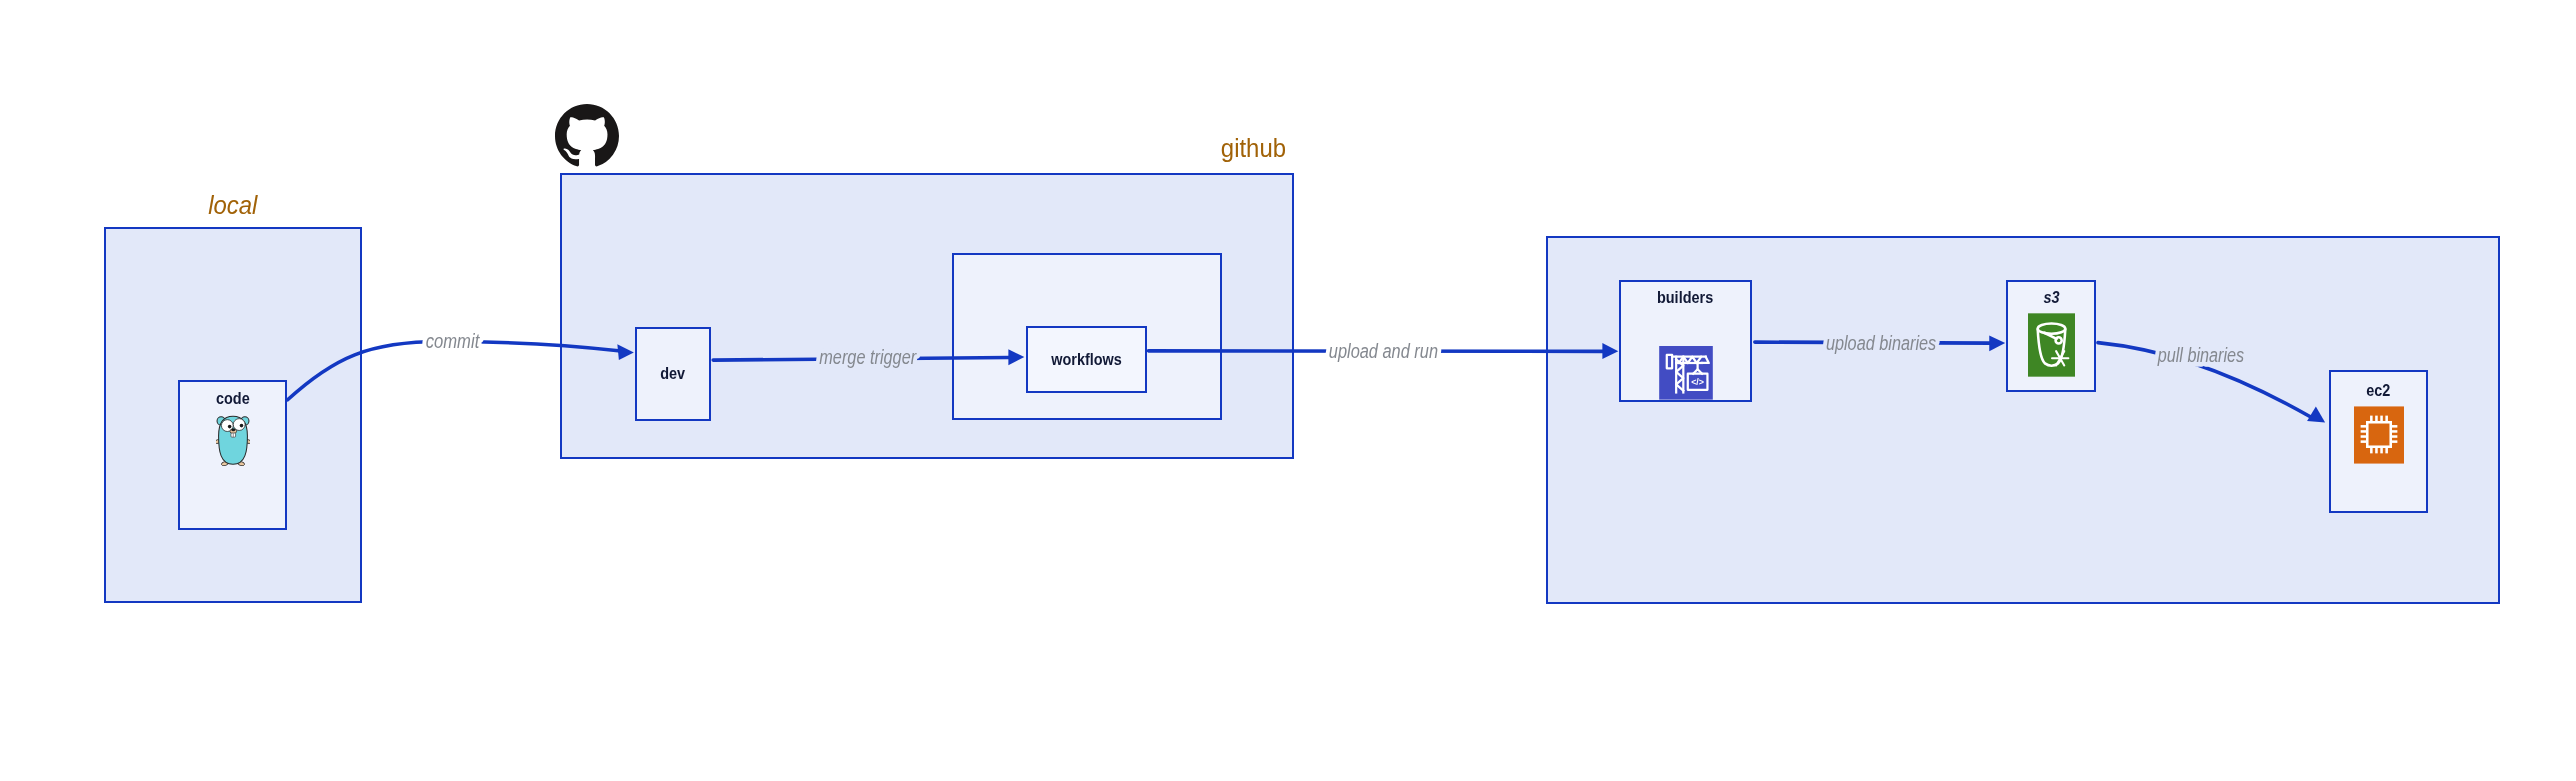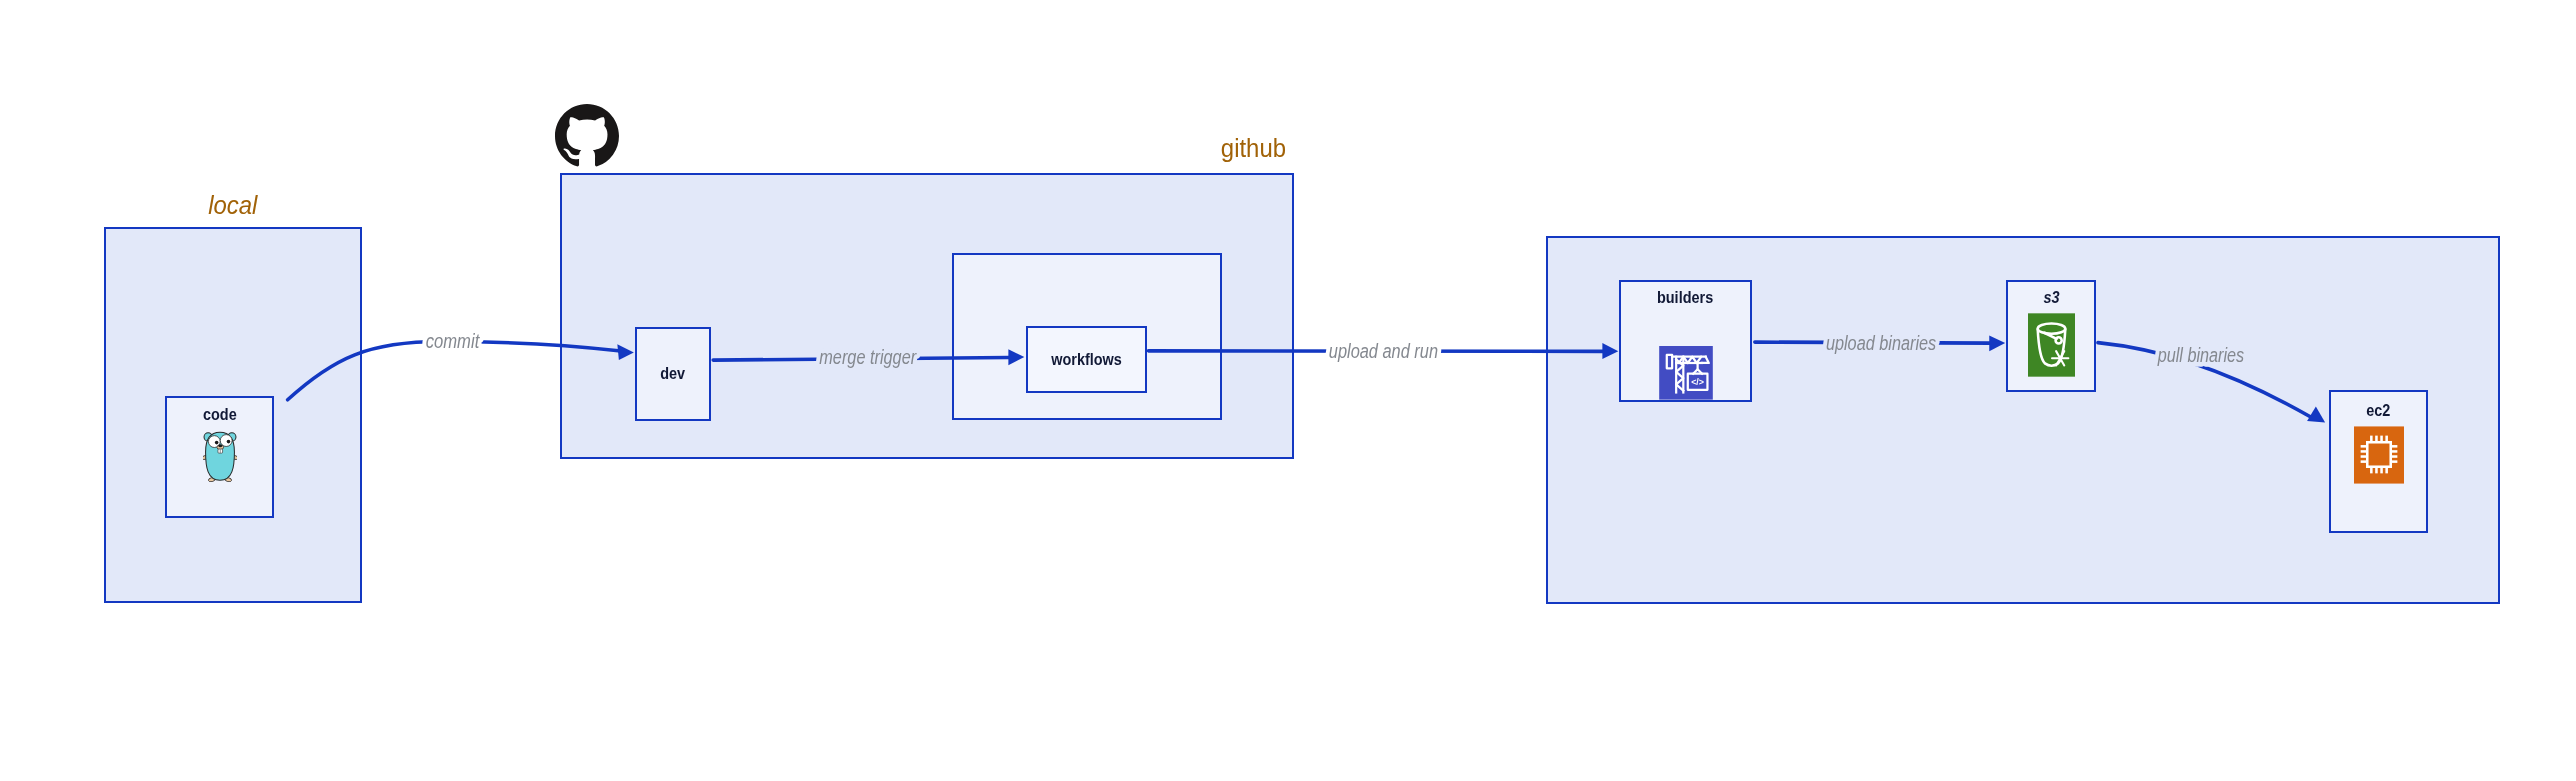--- a/index.html
+++ b/index.html
@@ -40,21 +40,21 @@
 </head>
 <body>
 
 <div class="canvas">
 
   <div class="gbox" style="left:104px;top:227px;width:258px;height:376px;"></div>
   <div class="gbox" style="left:560px;top:173px;width:734px;height:286px;"></div>
   <div class="gbox master" style="left:952px;top:253px;width:270px;height:167px;"></div>
   <div class="gbox" style="left:1546px;top:236px;width:954px;height:368px;"></div>
 
-  <div class="nbox" style="left:165px;top:380px;width:109px;height:122px;margin-top:16px;">
+  <div class="nbox" style="left:178px;top:380px;width:109px;height:150px;">
     <div class="nlabel" style="margin-top:7.2px;">code</div>
     <svg class="icon-inline" width="34" height="52" viewBox="0 0 66 100">
       <circle cx="10" cy="13" r="8" fill="#6fd5de" stroke="#2a2a2a" stroke-width="2"></circle>
       <circle cx="56" cy="13" r="8" fill="#6fd5de" stroke="#2a2a2a" stroke-width="2"></circle>
       <ellipse cx="3.5" cy="53" rx="5" ry="3.6" fill="#e9c79f" stroke="#2a2a2a" stroke-width="1.5" transform="rotate(-18 3.5 53)"></ellipse>
       <ellipse cx="62.5" cy="53" rx="5" ry="3.6" fill="#e9c79f" stroke="#2a2a2a" stroke-width="1.5" transform="rotate(18 62.5 53)"></ellipse>
       <ellipse cx="17" cy="96" rx="6.5" ry="3.8" fill="#e9c79f" stroke="#2a2a2a" stroke-width="1.5" transform="rotate(-14 17 96)"></ellipse>
       <ellipse cx="49" cy="96" rx="6.5" ry="3.8" fill="#e9c79f" stroke="#2a2a2a" stroke-width="1.5" transform="rotate(14 49 96)"></ellipse>
       <path d="M33 4 C14 4 5 18 5 42 C5 72 9 97 33 97 C57 97 61 72 61 42 C61 18 52 4 33 4 Z" fill="#6fd5de" stroke="#2a2a2a" stroke-width="2"></path>
       <circle cx="22" cy="22" r="11.5" fill="#ffffff" stroke="#2a2a2a" stroke-width="1.5"></circle>
@@ -108,21 +108,21 @@
         <circle cx="60" cy="53" r="6"></circle>
       </g>
       <g stroke="#ffffff" stroke-width="4" stroke-linecap="round">
         <line x1="47" y1="88" x2="79" y2="88"></line>
         <line x1="55" y1="74" x2="71" y2="102"></line>
         <line x1="71" y1="74" x2="55" y2="102"></line>
       </g>
     </svg>
   </div>
 
-  <div class="nbox" style="left:2329px;top:390px;width:99px;height:143px;">
+  <div class="nbox" style="left:2329px;top:370px;width:99px;height:143px;">
     <div class="nlabel" style="margin-top:9.3px;">ec2</div>
     <svg class="icon-inline" width="50" height="58" viewBox="0 0 98 112">
       <rect x="0" y="0" width="98" height="112" fill="#d8660f"></rect>
       <g stroke="#ffffff" stroke-width="5" fill="none">
         <rect x="26" y="31" width="46" height="48"></rect>
         <line x1="34" y1="18" x2="34" y2="31"></line>
           <line x1="44" y1="18" x2="44" y2="31"></line>
         <line x1="54" y1="18" x2="54" y2="31"></line>
           <line x1="64" y1="18" x2="64" y2="31"></line>
         <line x1="34" y1="79" x2="34" y2="92"></line>

